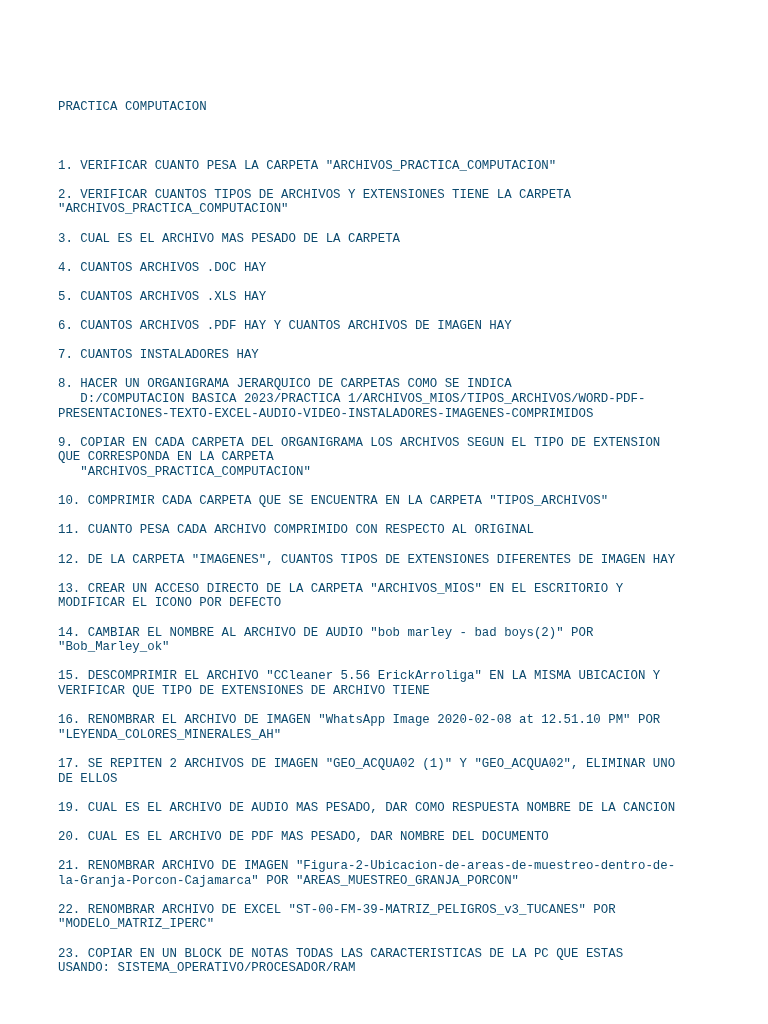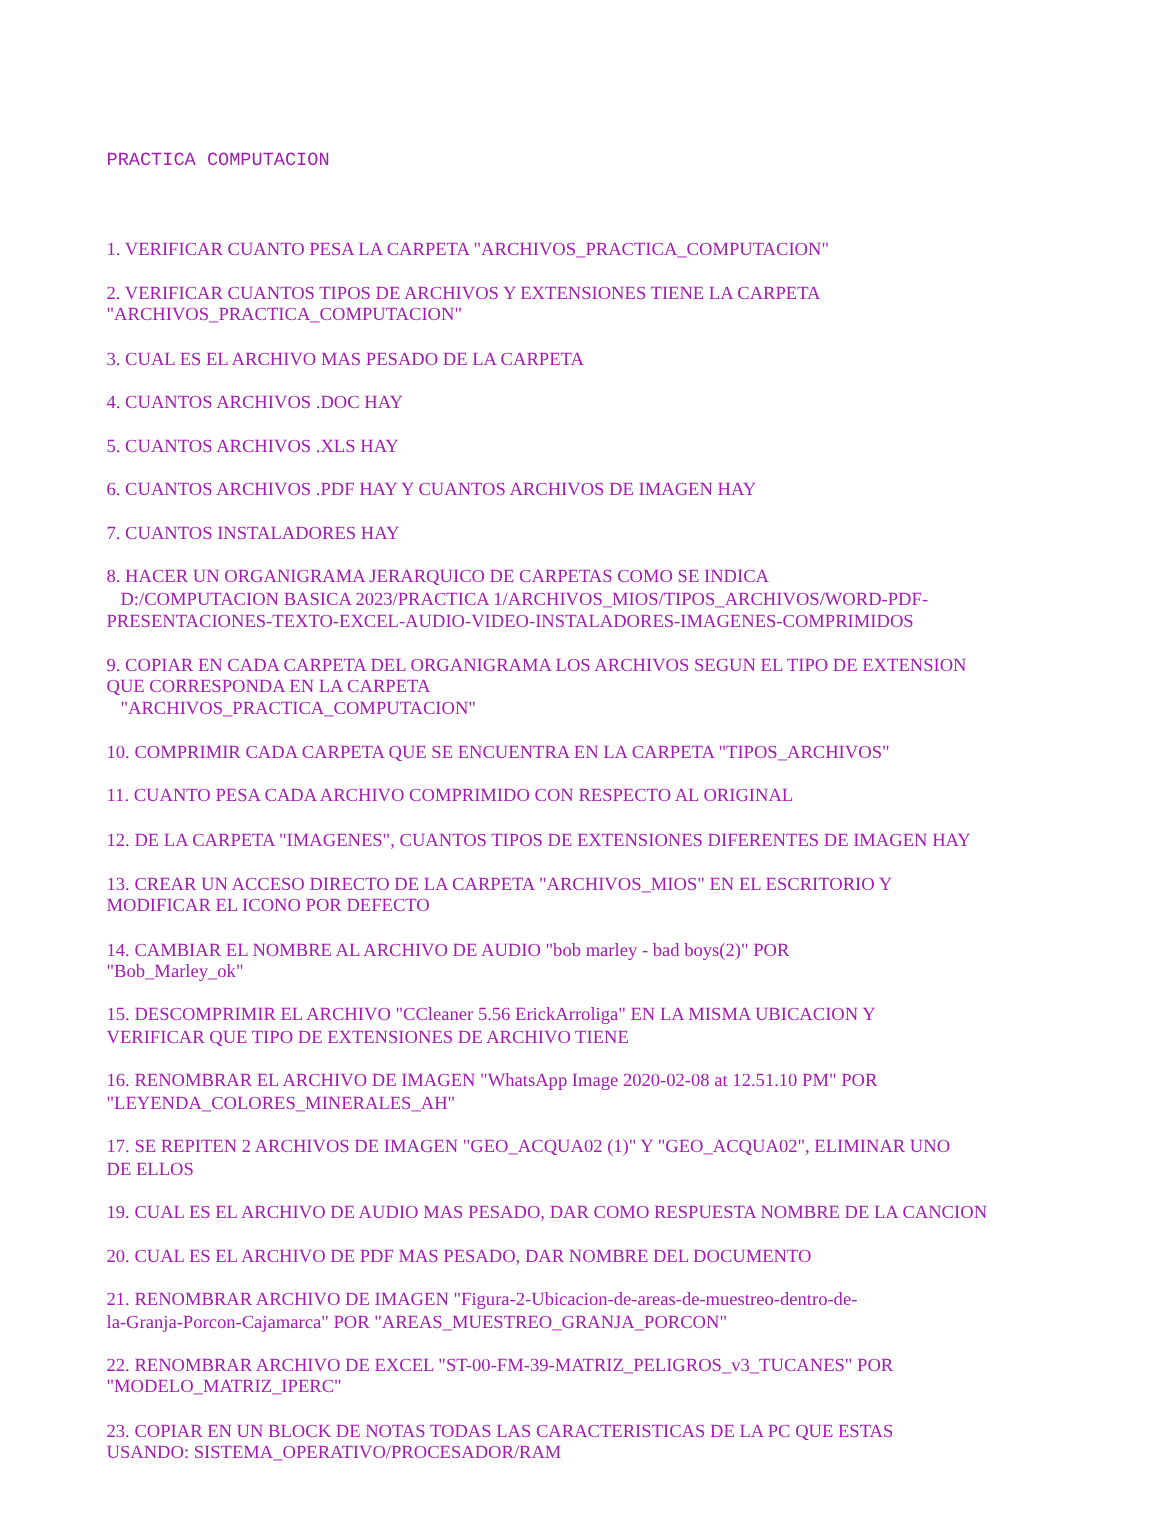--- a/index.html
+++ b/index.html
@@ -8,35 +8,34 @@
     background: #ffffff;
   }
   body {
     width: 768px;
     height: 1024px;
     overflow: hidden;
     position: relative;
   }
   .page {
     position: absolute;
-    left: 71px;
+    left: 58px;
     top: 71px;
     width: 640px;
     font-family: "Liberation Mono", "DejaVu Sans Mono", monospace;
     font-size: 12.4px;
     line-height: 14.6px;
-    color: #a21caf;
+    color: #0c4a6e;
     white-space: pre-wrap;
   }
   .title {
     margin: 0 0 14.6px 0;
   }
   .item {
     margin: 0 0 14.6px 0;
-    font-family: Liberation Serif, serif;
   }
   .line {
     display: block;
   }
 </style>
 </head>
 <body>
 
 <div class="page">
   <div class="title">PRACTICA COMPUTACION</div>

